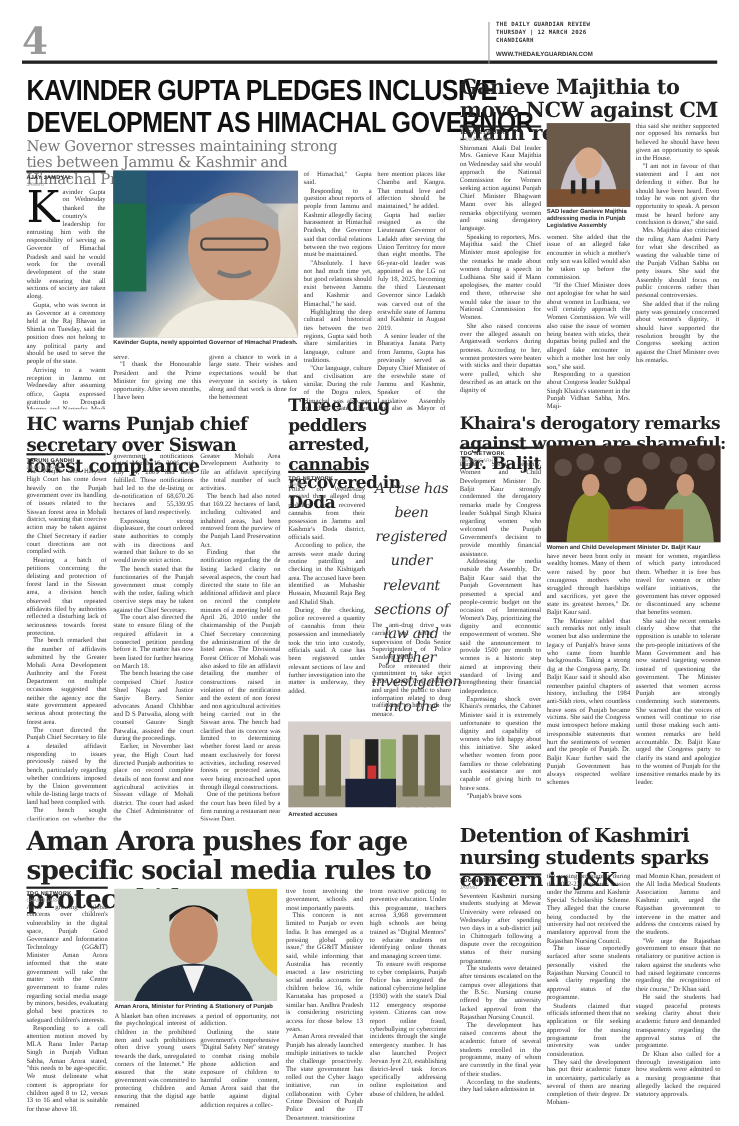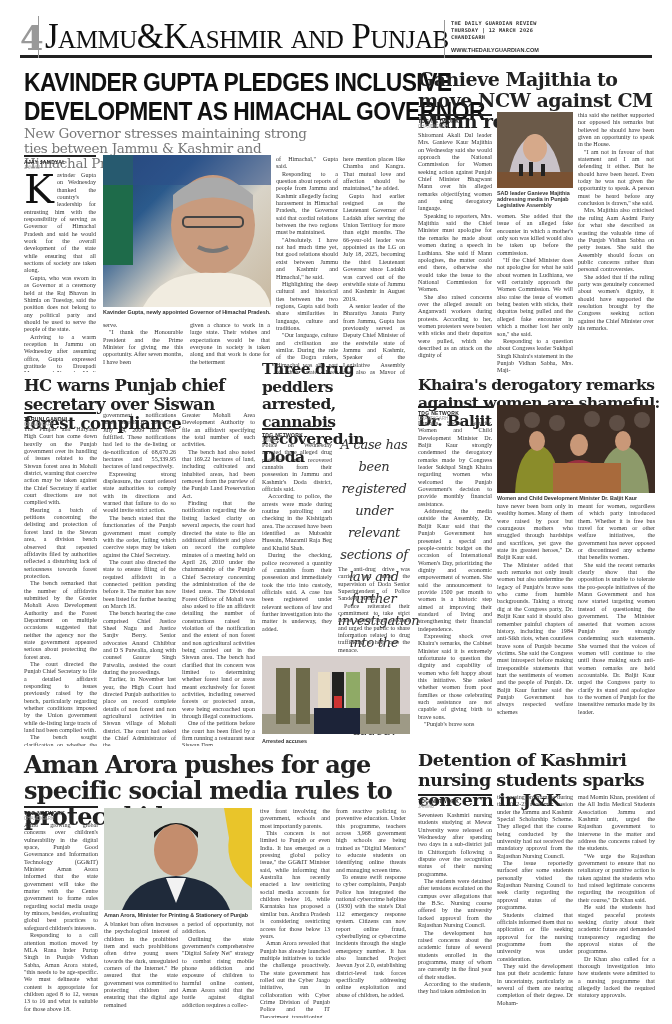--- a/index.html
+++ b/index.html
@@ -26,21 +26,20 @@
 .drop{float:left;font-size:40px;line-height:32px;margin:1px 3px 0 0;font-family:"DejaVu Serif",serif;color:#111}
 .cap{font-family:"Liberation Sans",sans-serif;font-weight:bold;font-size:5.4px;line-height:6.2px;color:#333}
 .photo{overflow:hidden}
 .quote{font-family:"DejaVu Serif",serif;font-style:italic;color:#333;font-size:13px;line-height:22px;text-align:center;letter-spacing:-0.3px}
 </style>
 </head>
 <body>
 
 <header class="abs mast">
   <div class="pgnum">4</div>
-  <div class="mast-title"><span style="font-variant:small-caps;">Jammu&amp;Kashmir and Punjab</span></div>
   <div class="mast-right">
     <div class="l">THE DAILY GUARDIAN REVIEW</div>
     <div class="l">THURSDAY | 12 MARCH 2026</div>
     <div class="l">CHANDIGARH</div>
     <div class="w">WWW.THEDAILYGUARDIAN.COM</div>
   </div>
 </header>
 
 <article>
   <h1 class="abs h-sans" style="left:24px;top:68px;font-size:26.5px;line-height:29px;transform:scaleX(0.86);white-space:nowrap;">

